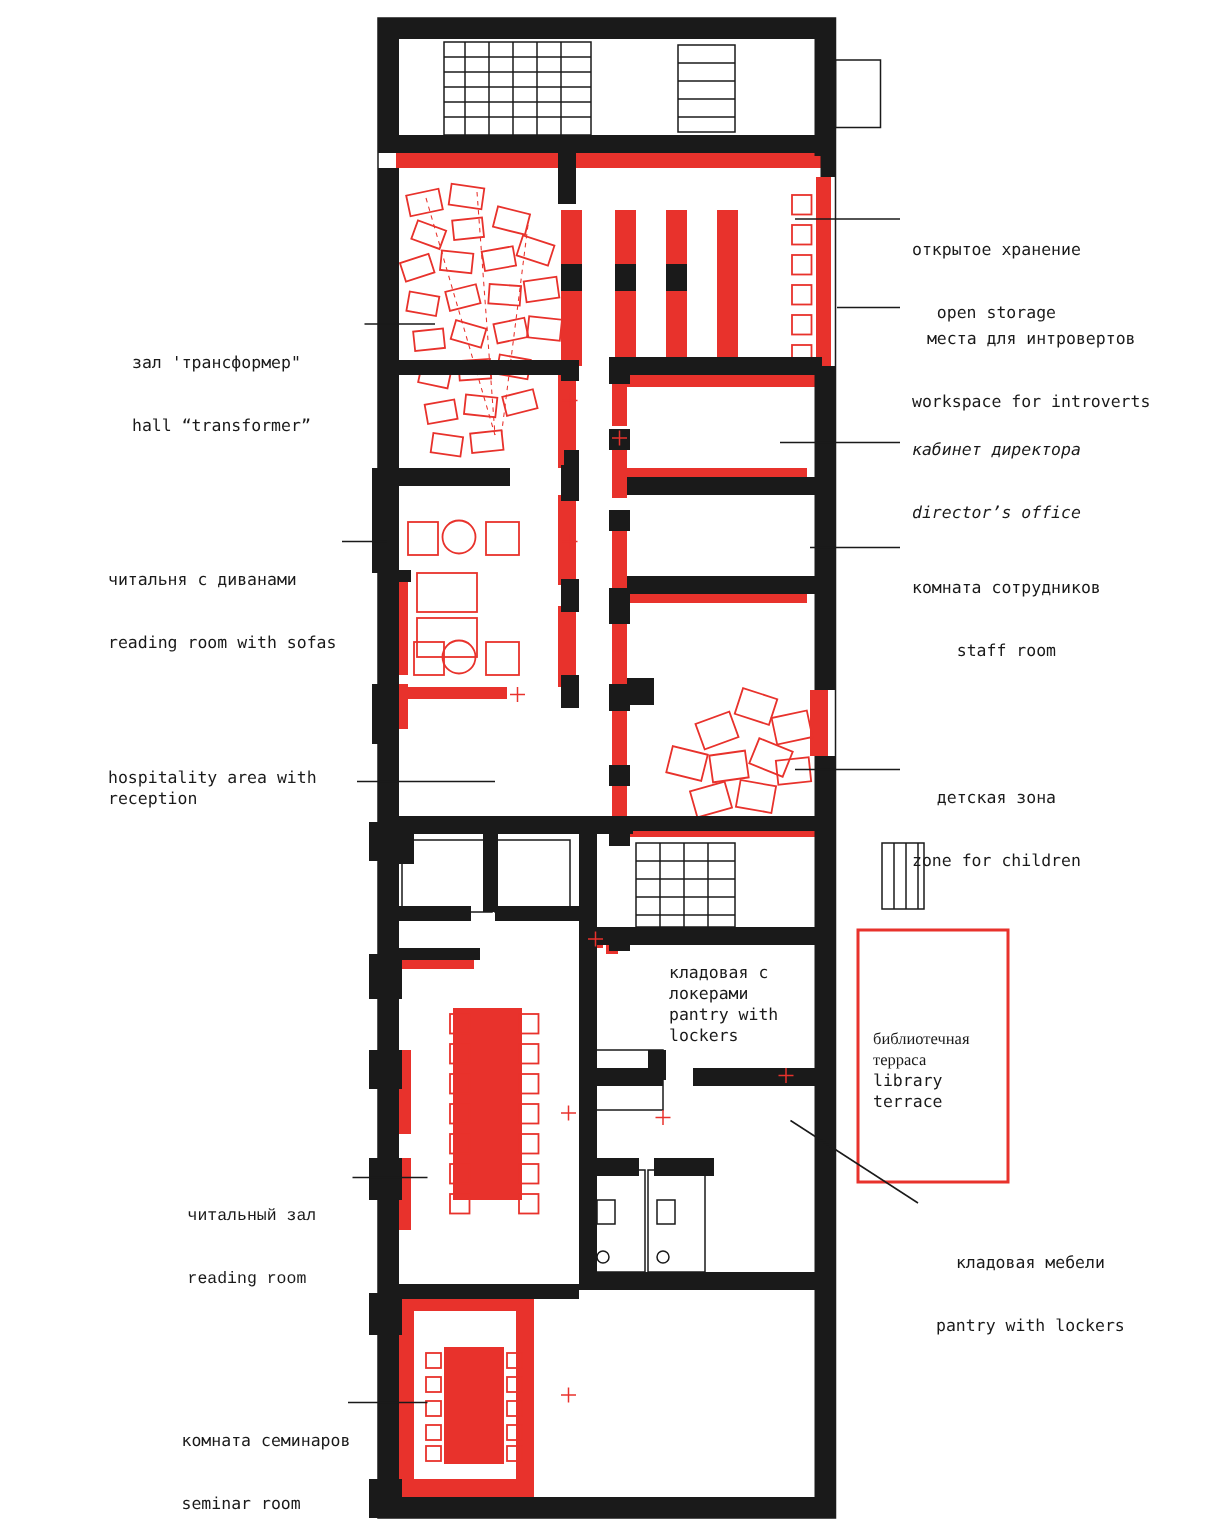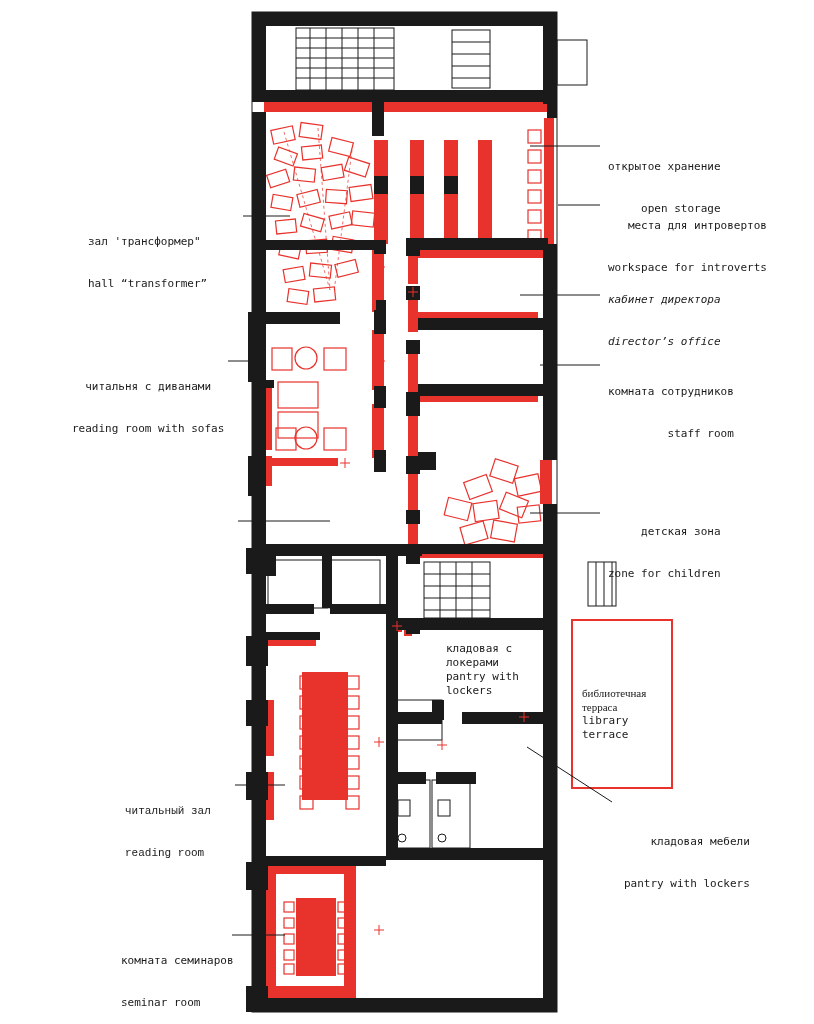--- a/index.html
+++ b/index.html
@@ -2,21 +2,21 @@
 <html><head>
 <meta charset="utf-8">
 <style>
   html,body{margin:0;padding:0;background:#ffffff;}
   body{width:814px;height:1024px;position:relative;overflow:hidden;
        font-family:"DejaVu Sans Mono","Liberation Mono",monospace;color:#111;}
   #plan{position:absolute;left:0;top:0;width:814px;height:1024px;}
   .lbl{position:absolute;font-size:11px;line-height:14px;color:#1a1a1a;white-space:pre;}
   .lbl .ru{display:block;}
   .lbl .en{display:block;}
-  .lbl.right{text-align:right;}
+  .lbl.right{text-align:center;}
   .lbl.left{text-align:left;}
 </style>
 </head>
 <body>
 
 <svg id="plan" viewBox="0 0 814 1024" xmlns="http://www.w3.org/2000/svg">
 
   <g stroke="#1a1a1a" stroke-width="1" fill="none">
 
     <rect x="252" y="12" width="305" height="1000"></rect>
@@ -346,31 +346,32 @@
 <div class="lbl right" style="left:608px;top:265px;font-style:italic;">
   <span class="ru">кабинет директора</span>
   <span class="en">director’s office</span>
 </div>
 
 <div class="lbl right" style="left:608px;top:357px;">
   <span class="ru">комната сотрудников</span>
   <span class="en">staff room</span>
 </div>
 
-<div class="lbl left" style="left:72px;top:352px;text-align:center;">
+<div class="lbl left" style="left:72px;top:352px;">
   <span class="ru">читальня с диванами</span>
   <span class="en">reading room with sofas</span>
 </div>
 
 <div class="lbl right" style="left:608px;top:497px;">
   <span class="ru">детская зона</span>
   <span class="en">zone for children</span>
 </div>
 
 <div class="lbl left" style="left:72px;top:512px;width:160px;white-space:normal;">
+  <span class="en" style="white-space:normal;">hospitality area with reception</span>
 </div>
 
 <div class="lbl" style="left:446px;top:642px;width:92px;white-space:normal;">
   <span class="ru" style="white-space:normal;">кладовая с локерами</span>
   <span class="en" style="white-space:normal;">pantry with lockers</span>
 </div>
 
 <div class="lbl" style="left:582px;top:686px;width:84px;white-space:normal;">
   <span class="ru" style="white-space:normal;font-family:Liberation Serif, serif;">библиотечная терраса</span>
   <span class="en" style="white-space:normal;">library terrace</span>

